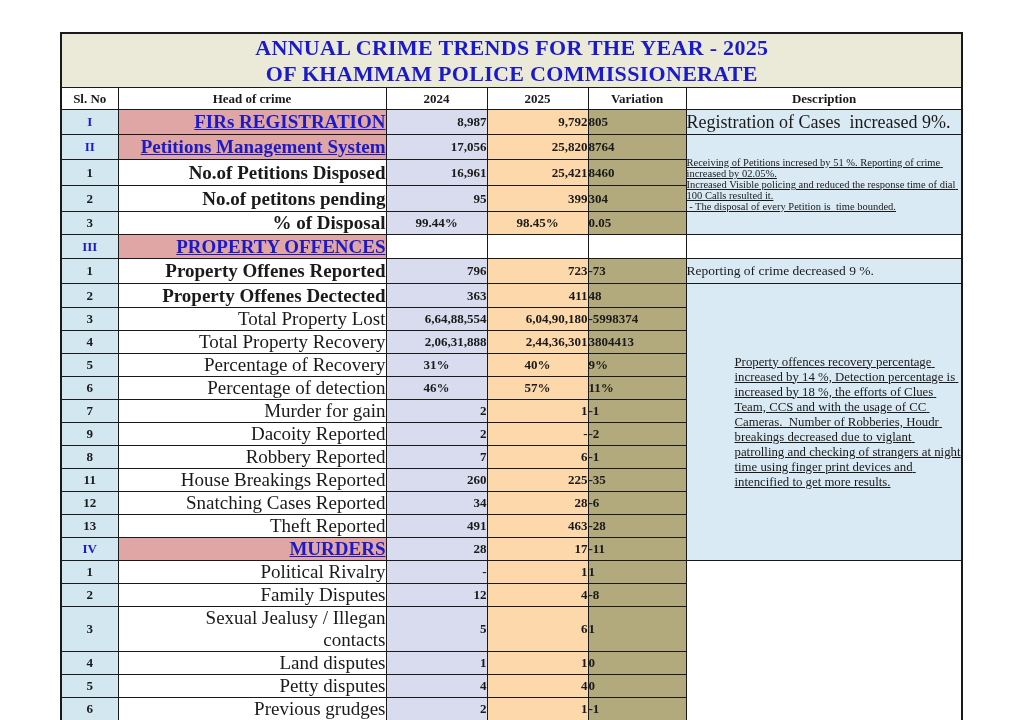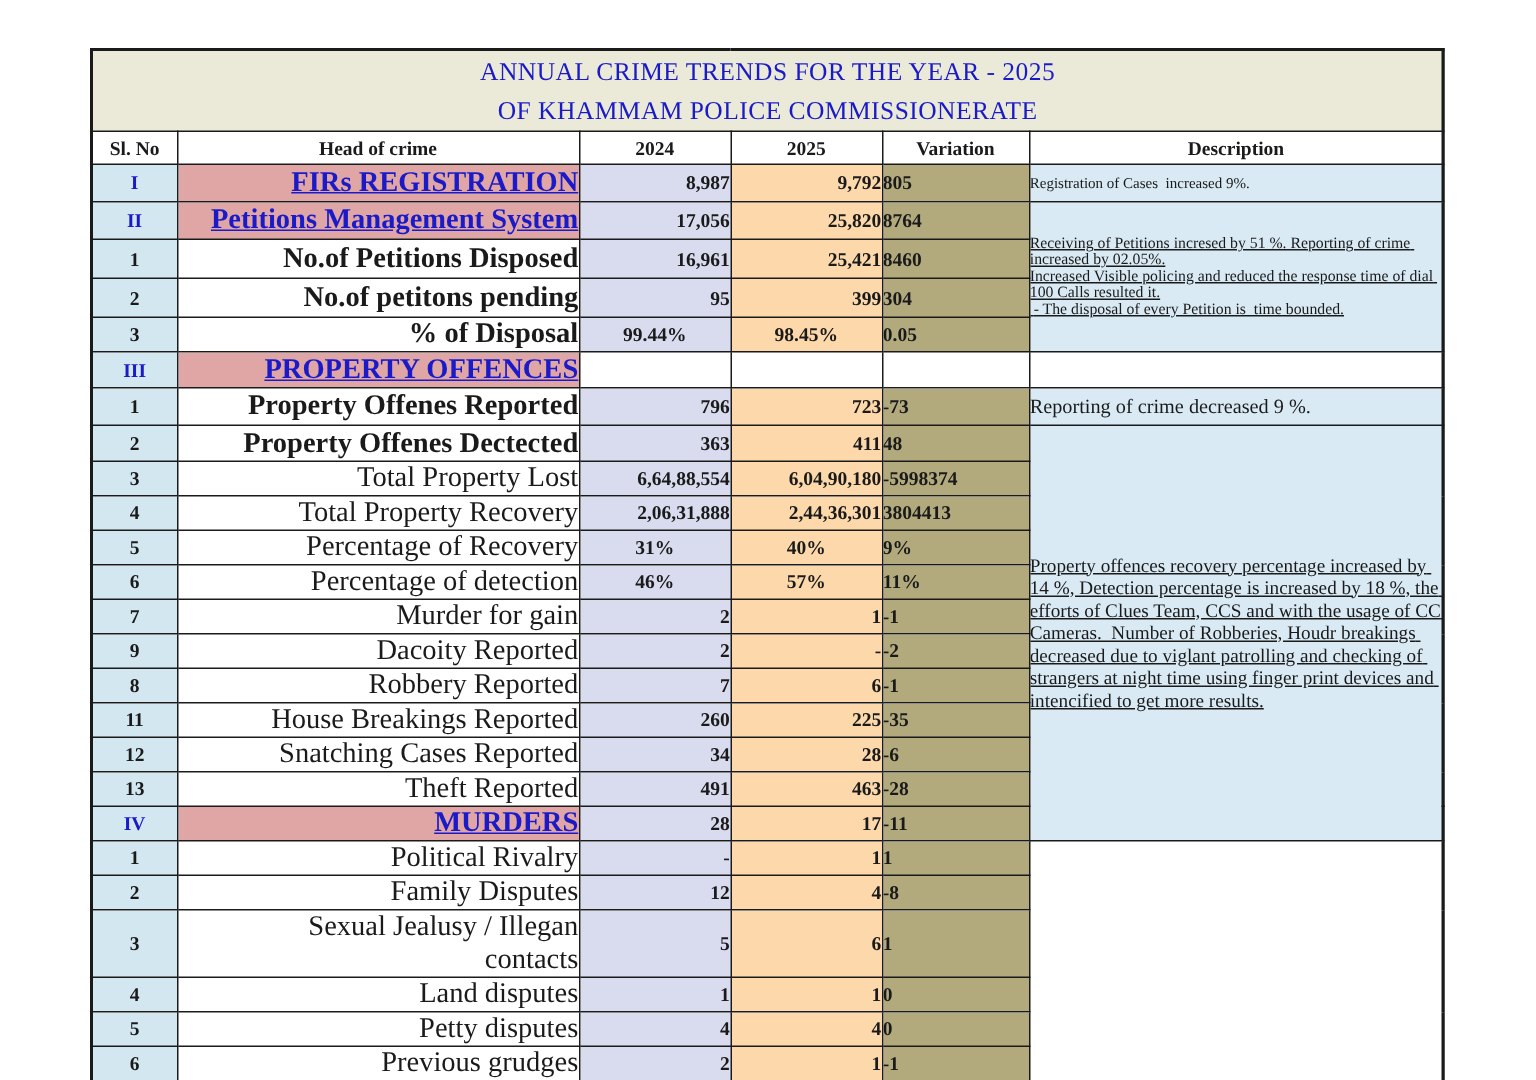--- a/index.html
+++ b/index.html
@@ -17,21 +17,21 @@
     border-collapse:collapse;table-layout:fixed;width:901px;
     border:2px solid var(--c-border);
   }
   table.crime td, table.crime th{
     border:1px solid var(--c-border);
     padding:0;overflow:hidden;vertical-align:middle;
   }
   
   td.title-cell{background:var(--c-title-bg);text-align:center;height:53px;}
   .t1,.t2{
-    color:var(--c-blue);font-weight:400;font-size:17px;line-height:26px;
+    color:var(--c-blue);font-weight:700;font-size:22px;line-height:26px;
     letter-spacing:.3px;
   }
   
   tr.header-row th{font-size:13px;font-weight:700;text-align:center;background:#ffffff;}
   th.h-2024{background:var(--c-2024);}
   th.h-2025{background:var(--c-2025);}
   th.h-var{background:var(--c-var);}
   th.h-desc{background:var(--c-desc);}
   
   td.sl{background:var(--c-sl-bg);text-align:center;font-weight:700;font-size:13px;}
@@ -86,21 +86,21 @@
         <th class="h-desc">Description</th>
       </tr>
     </tbody>
     <tbody id="table-body">
         <tr class="section" style="height: 25px;">
           <td class="sl roman">I</td>
           <td class="head">FIRs REGISTRATION</td>
           <td class="y24 aright">8,987</td>
           <td class="y25 aright">9,792</td>
           <td class="var">805</td>
-          <td class="desc" rowspan="1" style="font-size: 10px;">
+          <td class="desc" rowspan="1" style="font-size: 18px;">
             <div class="seg">Registration of Cases  increased 9%.</div>
           </td>
         </tr>
         <tr class="section" style="height: 25px;">
           <td class="sl roman">II</td>
           <td class="head">Petitions Management System </td>
           <td class="y24 aright">17,056</td>
           <td class="y25 aright">25,820</td>
           <td class="var">8764</td>
           <td class="desc" rowspan="4" style="font-size: 10.5px; margin-left: 30px;">
@@ -147,21 +147,21 @@
           <td class="desc" rowspan="1" style="font-size: 13.5px;">
             <div class="seg">Reporting of crime decreased 9 %.</div>
           </td>
         </tr>
         <tr class="bold" style="height: 24px;">
           <td class="sl">2</td>
           <td class="head">Property Offenes Dectected</td>
           <td class="y24 aright">363</td>
           <td class="y25 aright">411</td>
           <td class="var">48</td>
-          <td class="desc" rowspan="12" style="font-size: 12.8px;">
+          <td class="desc" rowspan="12" style="font-size: 12.8px; padding-left: 48px;">
             <div class="seg u">Property offences recovery percentage increased by 14 %, Detection percentage is increased by 18 %, the efforts of Clues Team, CCS and with the usage of CC Cameras.  Number of Robberies, Houdr breakings decreased due to viglant patrolling and checking of strangers at night time using finger print devices and intencified to get more results.</div>
           </td>
         </tr>
         <tr class="normal" style="height: 20px;">
           <td class="sl">3</td>
           <td class="head">Total Property Lost</td>
           <td class="y24 aright">6,64,88,554</td>
           <td class="y25 aright">6,04,90,180</td>
           <td class="var">-5998374</td>
         </tr>

